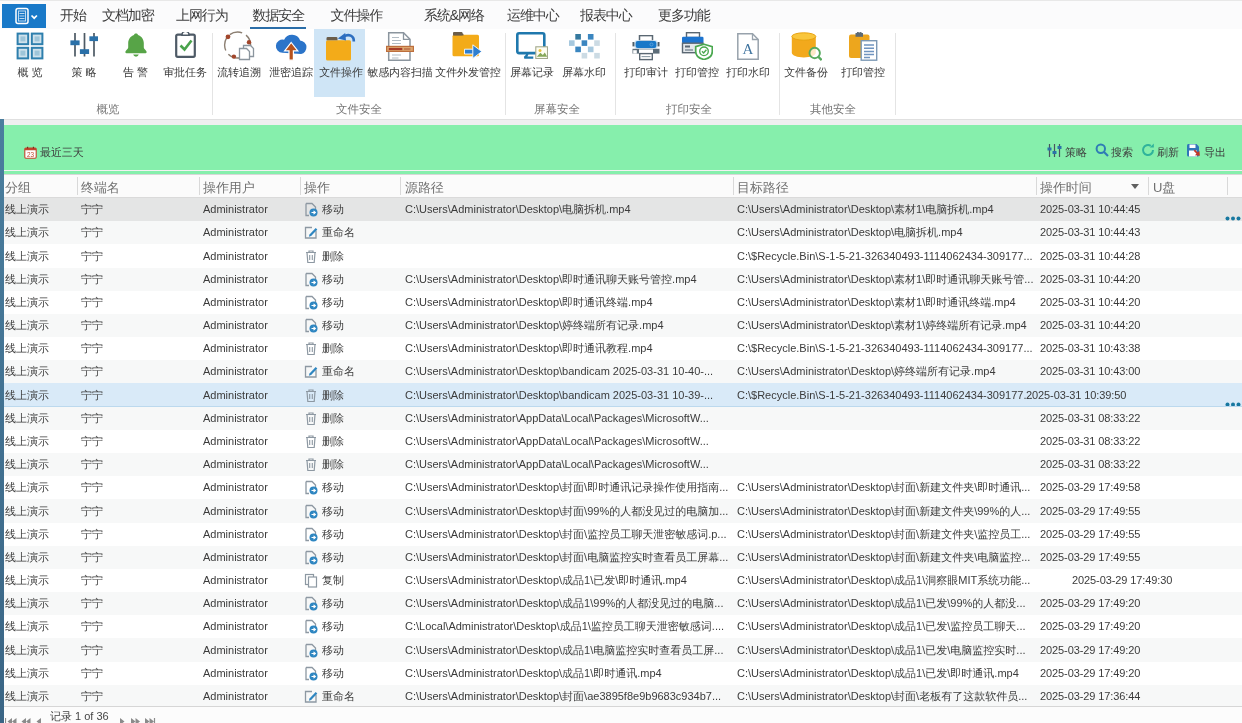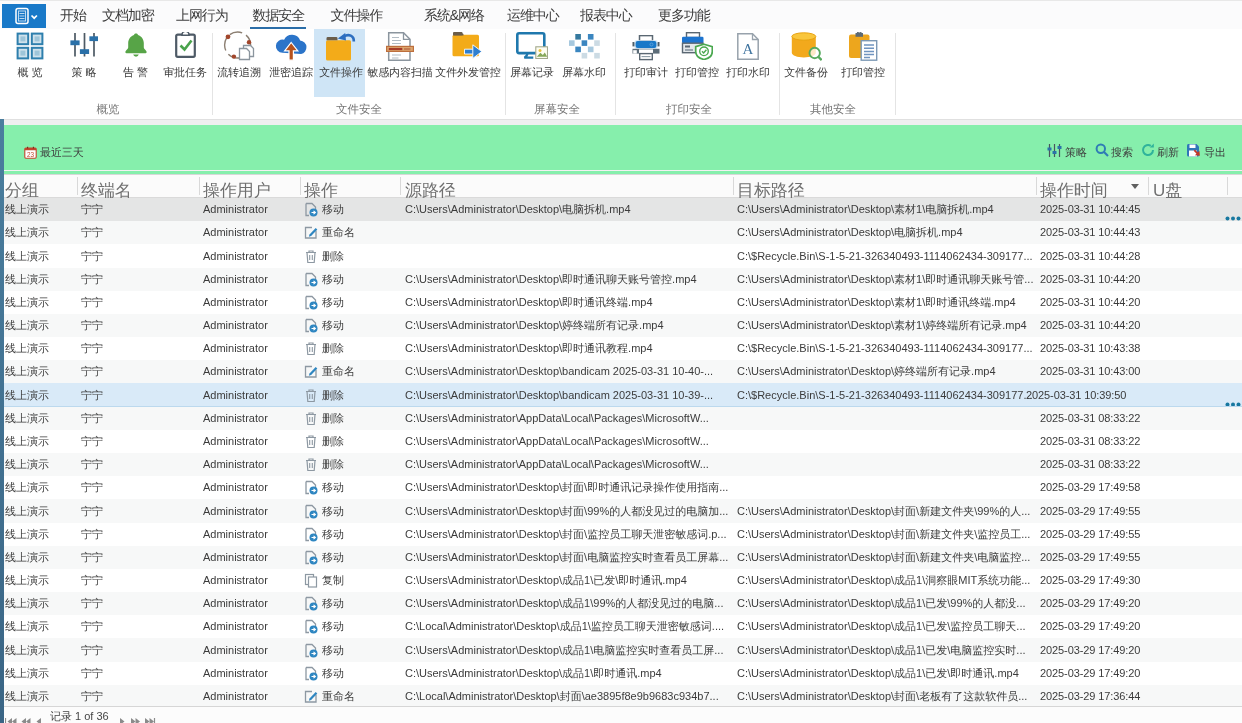--- a/index.html
+++ b/index.html
@@ -12,21 +12,21 @@
 #appbtn{position:absolute;left:2px;top:3px;width:44px;height:24px;background:#1979c8}
 
 #ribbon{position:absolute;left:0;top:29px;width:1242px;height:90px;background:#fff}
 .rsep{position:absolute;top:4px;height:82px;width:1px;background:#e4e4e4}
 .rlabel{position:absolute;top:36px;width:120px;text-align:center;font-size:11px;color:#3a3a3a;white-space:nowrap;letter-spacing:-0.1px}
 .glabel{position:absolute;top:73px;width:120px;text-align:center;font-size:11.5px;color:#767676;white-space:nowrap}
 .ricon{position:absolute}
 
 .tbtxt{position:absolute;font-size:11px;color:#3d3d3d;white-space:nowrap;letter-spacing:-0.1px}
 
-.hdrtxt{position:absolute;top:179px;font-size:17px;color:#707070;white-space:nowrap;letter-spacing:-0.1px}
+.hdrtxt{position:absolute;top:179px;font-size:13px;color:#707070;white-space:nowrap;letter-spacing:-0.1px}
 .hsep{position:absolute;top:177px;height:18px;width:1px;background:#d9d9d9}
 .row{position:absolute;left:0;width:1242px;overflow:hidden}
 .c{position:absolute;top:0;font-size:11px;color:#3b3b3b;white-space:nowrap;letter-spacing:0}
 .ct{letter-spacing:-0.1px}
 .opi{position:absolute;left:304px}
 </style></head><body>
 <div id="page">
 
 <div id="menubar">
 <div id="appbtn"><svg width="44" height="24" viewBox="0 0 44 24">
@@ -429,20 +429,21 @@
 <div class="c" style="left:81px;line-height:23px;height:23px">宁宁</div>
 <div class="c" style="left:203px;line-height:23px;height:23px">Administrator</div>
 <div class="opi" style="top:4px"><svg width="14" height="15" viewBox="0 0 14 15">
           <path d="M2 1.5h6l3.5 3.5v6.5" fill="none" stroke="#8d98a2" stroke-width="1.3"></path>
           <path d="M2 1.5v12h3" fill="none" stroke="#8d98a2" stroke-width="1.3"></path>
           <circle cx="9.5" cy="10.5" r="4" fill="#2e86c1"></circle>
           <path d="M7.5 10.5h3.2M9.5 8.8l1.9 1.7-1.9 1.7" fill="none" stroke="#fff" stroke-width="1.1"></path>
         </svg></div>
 <div class="c" style="left:322px;line-height:23px;height:23px">移动</div>
 <div class="c" style="left:405px;line-height:23px;height:23px">C:\Users\Administrator\Desktop\封面\即时通讯记录操作使用指南...</div>
+<div class="c" style="left:737px;line-height:23px;height:23px">C:\Users\Administrator\Desktop\封面\新建文件夹\即时通讯...</div>
 <div class="c ct" style="left:1040px;line-height:23px;height:23px">2025-03-29 17:49:58</div>
 </div>
 <div class="row" style="top:499px;height:24px;background:#f7f8f8;">
 <div class="c" style="left:5px;line-height:24px;height:24px">线上演示</div>
 <div class="c" style="left:81px;line-height:24px;height:24px">宁宁</div>
 <div class="c" style="left:203px;line-height:24px;height:24px">Administrator</div>
 <div class="opi" style="top:4.5px"><svg width="14" height="15" viewBox="0 0 14 15">
           <path d="M2 1.5h6l3.5 3.5v6.5" fill="none" stroke="#8d98a2" stroke-width="1.3"></path>
           <path d="M2 1.5v12h3" fill="none" stroke="#8d98a2" stroke-width="1.3"></path>
           <circle cx="9.5" cy="10.5" r="4" fill="#2e86c1"></circle>
@@ -487,21 +488,21 @@
 <div class="c" style="left:5px;line-height:23px;height:23px">线上演示</div>
 <div class="c" style="left:81px;line-height:23px;height:23px">宁宁</div>
 <div class="c" style="left:203px;line-height:23px;height:23px">Administrator</div>
 <div class="opi" style="top:4px"><svg width="14" height="15" viewBox="0 0 14 15">
           <rect x="1.5" y="1.5" width="8" height="10" fill="#fff" stroke="#8d98a2" stroke-width="1.2"></rect>
           <rect x="4.5" y="4" width="8" height="10" fill="#fff" stroke="#8d98a2" stroke-width="1.2"></rect>
         </svg></div>
 <div class="c" style="left:322px;line-height:23px;height:23px">复制</div>
 <div class="c" style="left:405px;line-height:23px;height:23px">C:\Users\Administrator\Desktop\成品1\已发\即时通讯.mp4</div>
 <div class="c" style="left:737px;line-height:23px;height:23px">C:\Users\Administrator\Desktop\成品1\洞察眼MIT系统功能...</div>
-<div class="c ct" style="left:1040px;line-height:23px;height:23px">2025-03-29 17:49:30</div>
+<div class="c ct" style="left:1072px;line-height:23px;height:23px">2025-03-29 17:49:30</div>
 </div>
 <div class="row" style="top:592px;height:23px;background:#f7f8f8;">
 <div class="c" style="left:5px;line-height:23px;height:23px">线上演示</div>
 <div class="c" style="left:81px;line-height:23px;height:23px">宁宁</div>
 <div class="c" style="left:203px;line-height:23px;height:23px">Administrator</div>
 <div class="opi" style="top:4px"><svg width="14" height="15" viewBox="0 0 14 15">
           <path d="M2 1.5h6l3.5 3.5v6.5" fill="none" stroke="#8d98a2" stroke-width="1.3"></path>
           <path d="M2 1.5v12h3" fill="none" stroke="#8d98a2" stroke-width="1.3"></path>
           <circle cx="9.5" cy="10.5" r="4" fill="#2e86c1"></circle>
           <path d="M7.5 10.5h3.2M9.5 8.8l1.9 1.7-1.9 1.7" fill="none" stroke="#fff" stroke-width="1.1"></path>
@@ -558,21 +559,21 @@
 </div>
 <div class="row" style="top:685px;height:23px;background:#f7f8f8;">
 <div class="c" style="left:5px;line-height:23px;height:23px">线上演示</div>
 <div class="c" style="left:81px;line-height:23px;height:23px">宁宁</div>
 <div class="c" style="left:203px;line-height:23px;height:23px">Administrator</div>
 <div class="opi" style="top:4px"><svg width="14" height="15" viewBox="0 0 14 15">
           <path d="M12 5.5V13H1.5V2.5H8" fill="none" stroke="#8d98a2" stroke-width="1.3"></path>
           <path d="M5.5 9.5l6.2-6.6 1.6 1.5-6.2 6.6-2.2.7z" fill="#2e86c1"></path>
         </svg></div>
 <div class="c" style="left:322px;line-height:23px;height:23px">重命名</div>
-<div class="c" style="left:405px;line-height:23px;height:23px">C:\Local\Administrator\Desktop\封面\ae3895f8e9b9683c934b7...</div>
+<div class="c" style="left:405px;line-height:23px;height:23px">C:\Users\Administrator\Desktop\封面\ae3895f8e9b9683c934b7...</div>
 <div class="c" style="left:737px;line-height:23px;height:23px">C:\Users\Administrator\Desktop\封面\老板有了这款软件员...</div>
 <div class="c ct" style="left:1040px;line-height:23px;height:23px">2025-03-29 17:36:44</div>
 </div>
 <div class="abs" style="left:0;top:706px;width:1242px;height:17px;background:#fcfcfc;border-top:1px solid #d6d6d6"></div>
 <div class="abs" style="left:5px;top:711px"><svg width="12" height="7" viewBox="0 0 12 7">
         <path d="M0.5 0v7" stroke="#8b8b8b" stroke-width="1.2"></path>
         <path d="M7 0L2.5 3.5 7 7z" fill="#8b8b8b"></path>
         <path d="M11.5 0L7 3.5 11.5 7z" fill="#8b8b8b"></path>
       </svg></div>
 <div class="abs" style="left:19px;top:711px"><svg width="12" height="7" viewBox="0 0 12 7">

